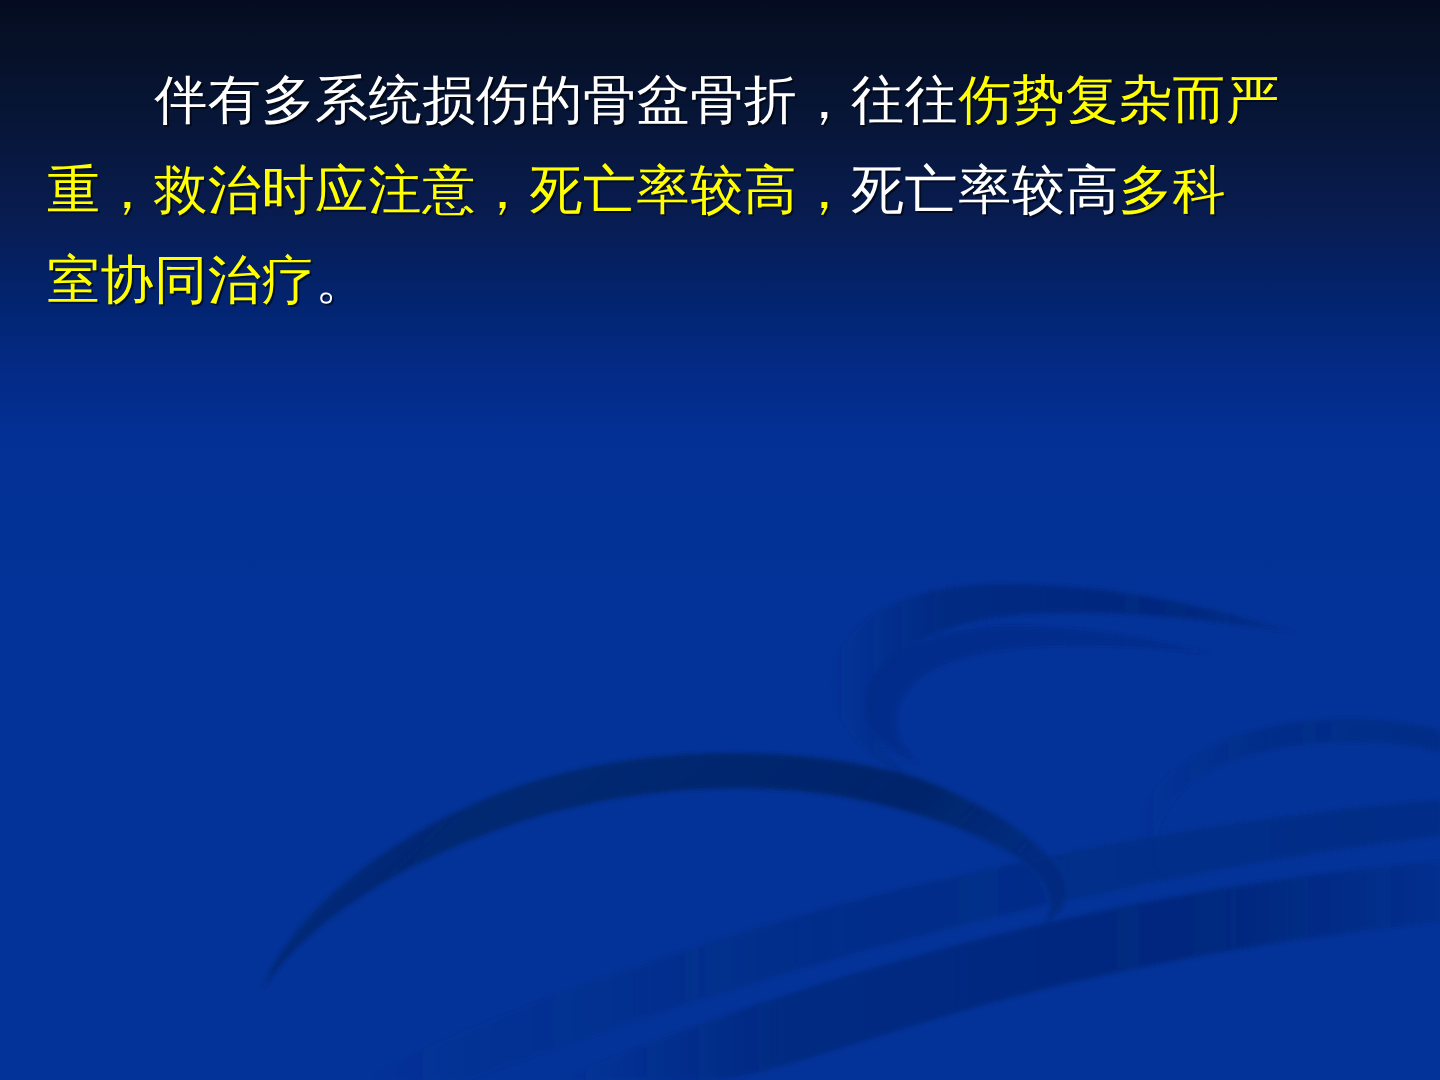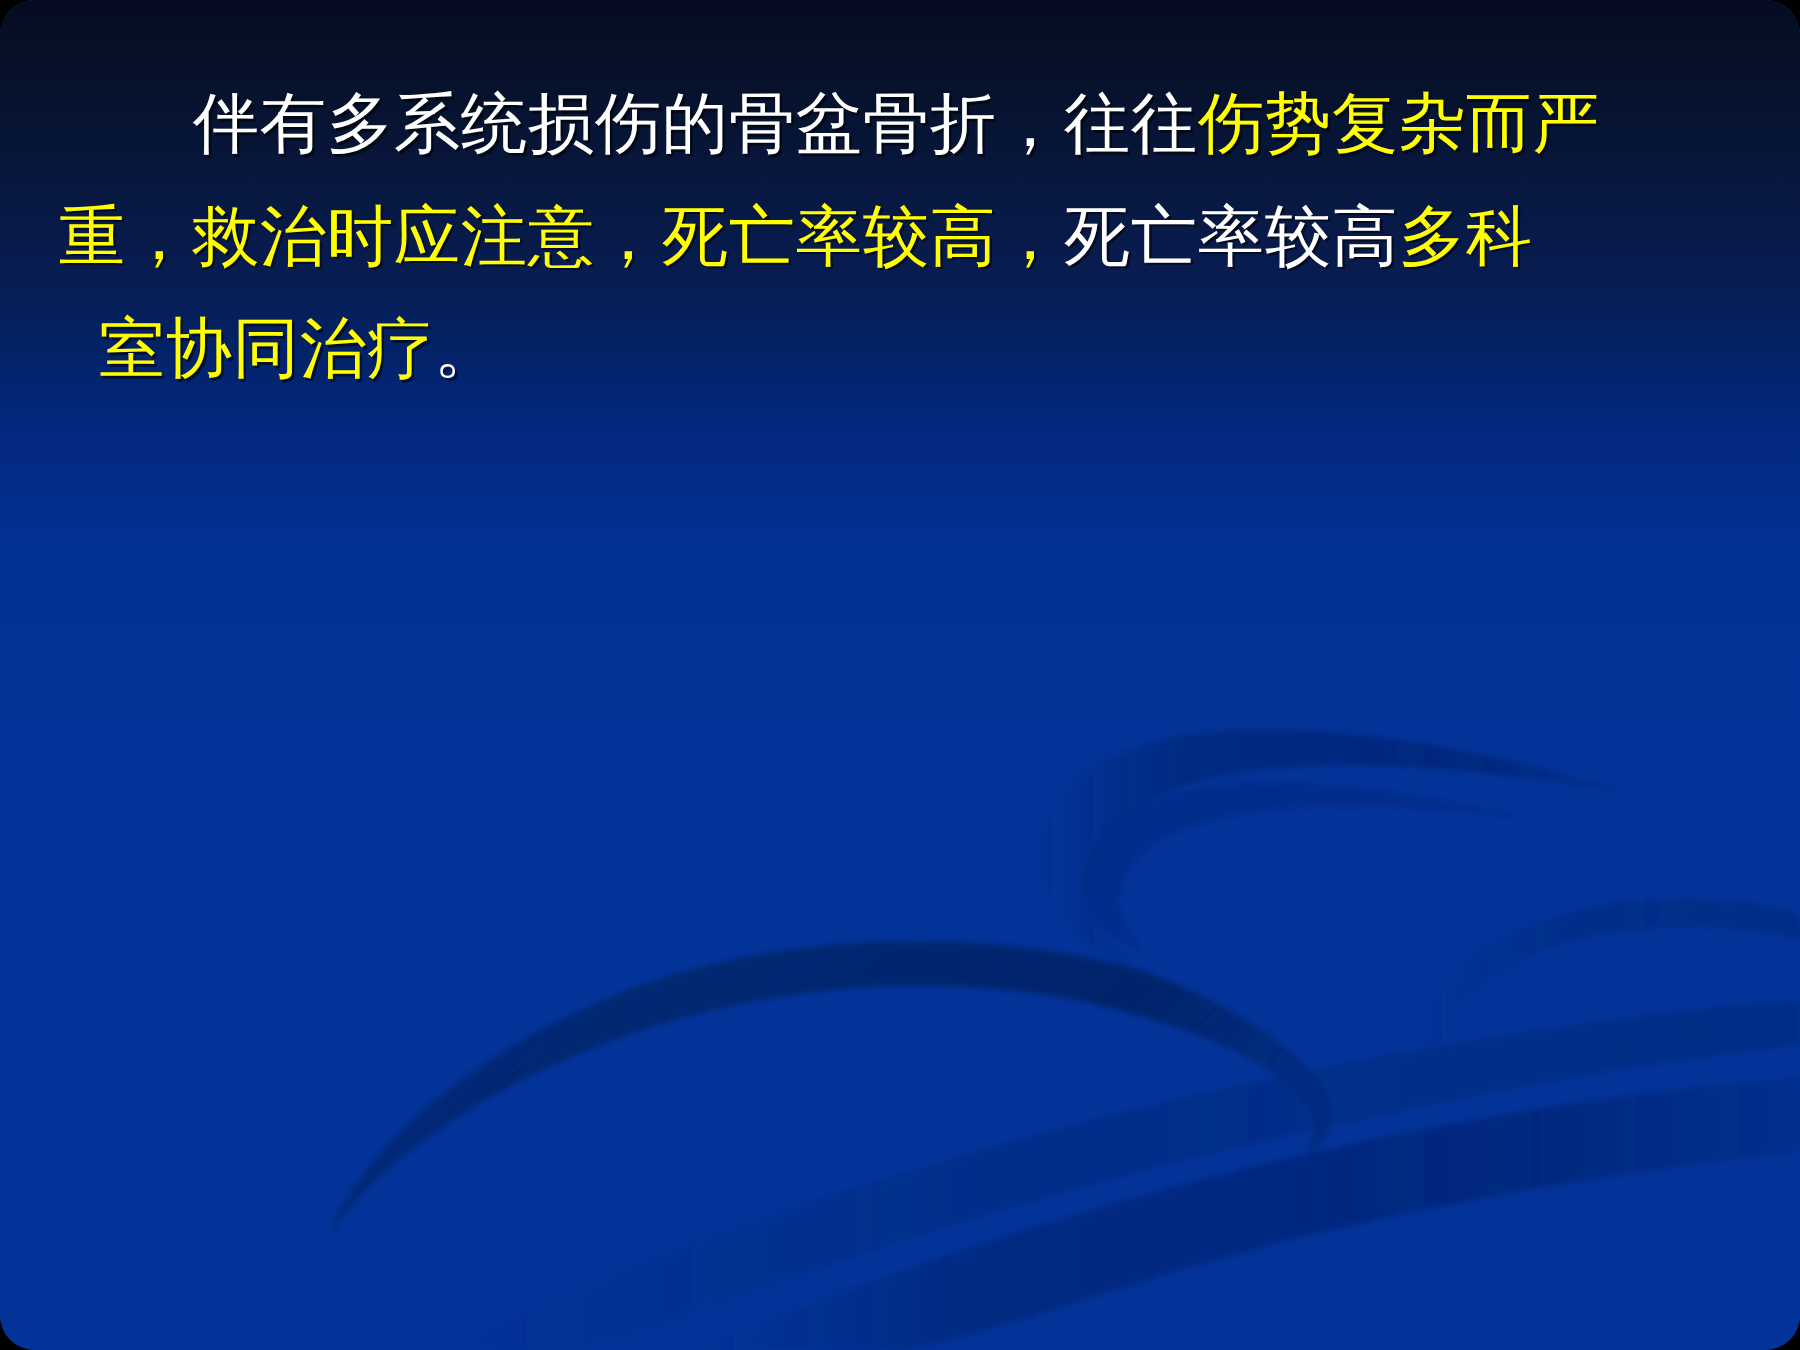--- a/index.html
+++ b/index.html
@@ -10,21 +10,20 @@
   body {
     font-family: "DejaVu Serif", "Liberation Serif", serif;
   }
 
   #slide {
     position: relative;
     width: 1440px;
     height: 1080px;
     overflow: hidden;
     background: #0a2b8a;
-    border-radius: 28px;
   }
 
   
   #bg-gradient {
     position: absolute;
     inset: 0;
     background: linear-gradient(to bottom,
         #050c22 0%,
         #061026 4%,
         #07163a 12%,
@@ -61,21 +60,21 @@
   .line {
     font-size: 53px;
     line-height: 90px;
     letter-spacing: 0.6px;
     white-space: pre;
     margin: 0;
   }
 
   #line-1 { position: absolute; left: 47px;  top: 55px;  }
   #line-2 { position: absolute; left: 47px;  top: 145px; }
-  #line-3 { position: absolute; left: 47px;  top: 235px; margin-left: 32px; }
+  #line-3 { position: absolute; left: 47px;  top: 235px; }
 
   .seg-white {
     color: #ffffff;
     text-shadow: 2px 2px 0 rgba(0,0,0,0.55);
   }
   .seg-yellow {
     color: #ffff00;
     text-shadow: 2px 2px 0 rgba(0,0,0,0.5);
   }
   .indent { }

